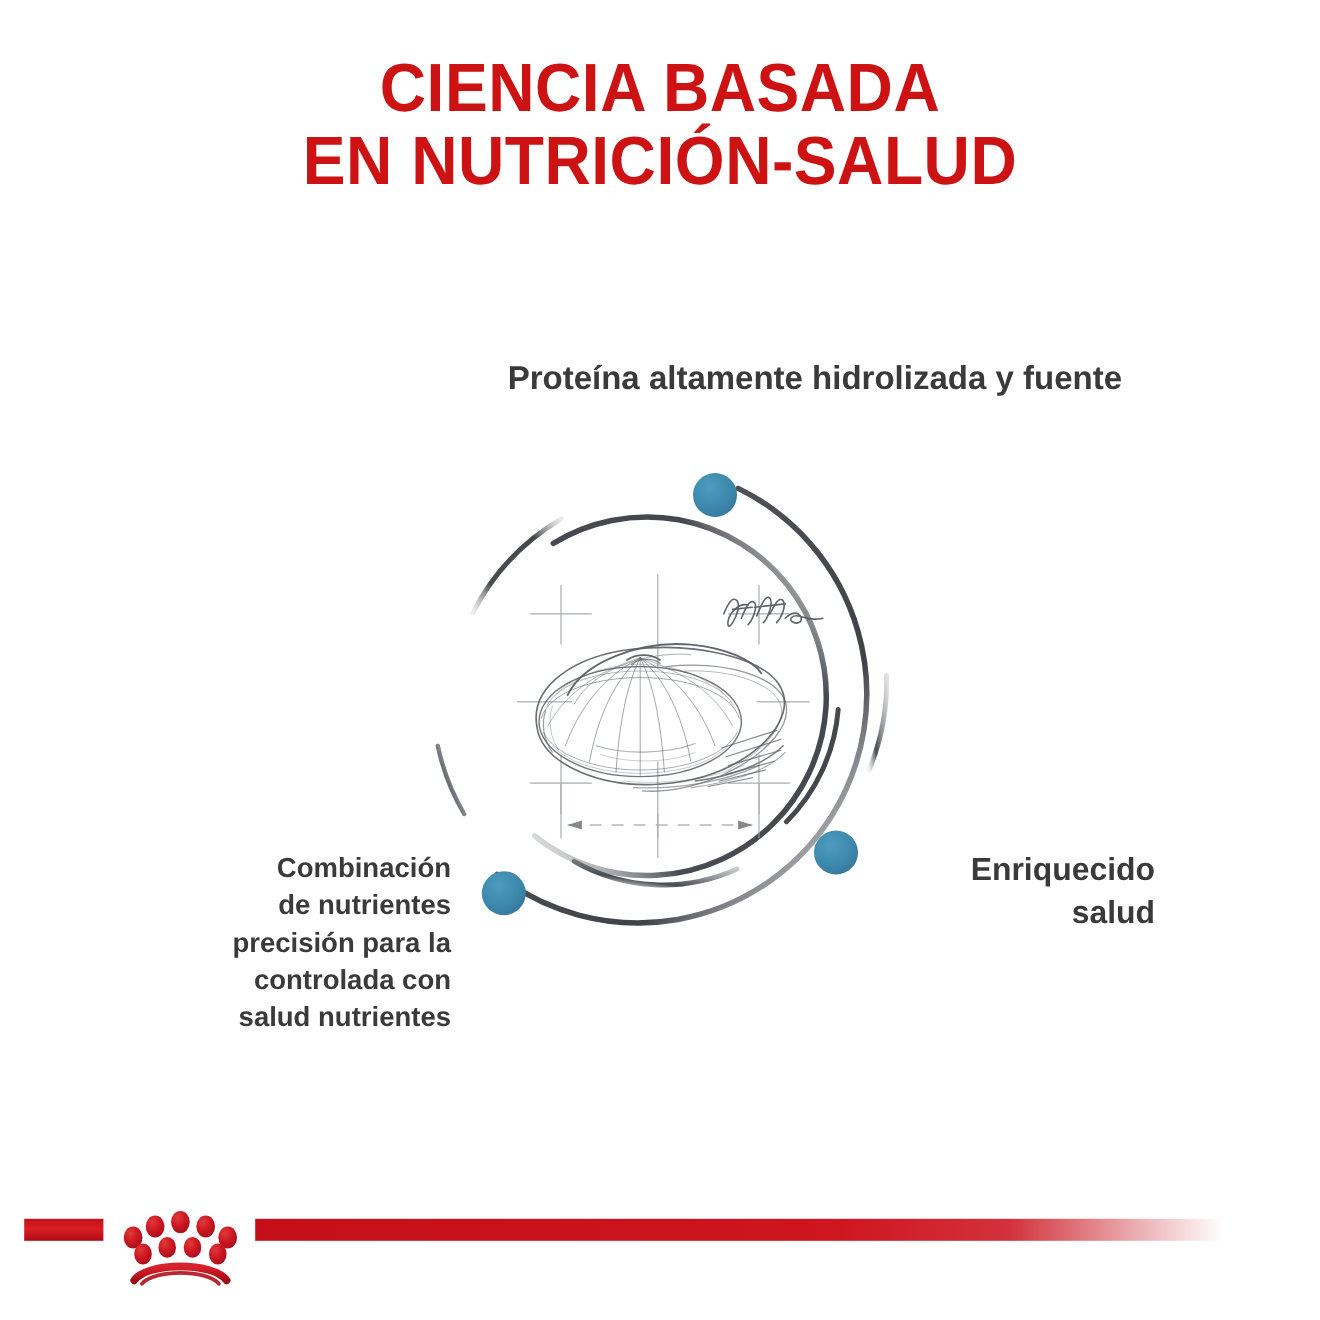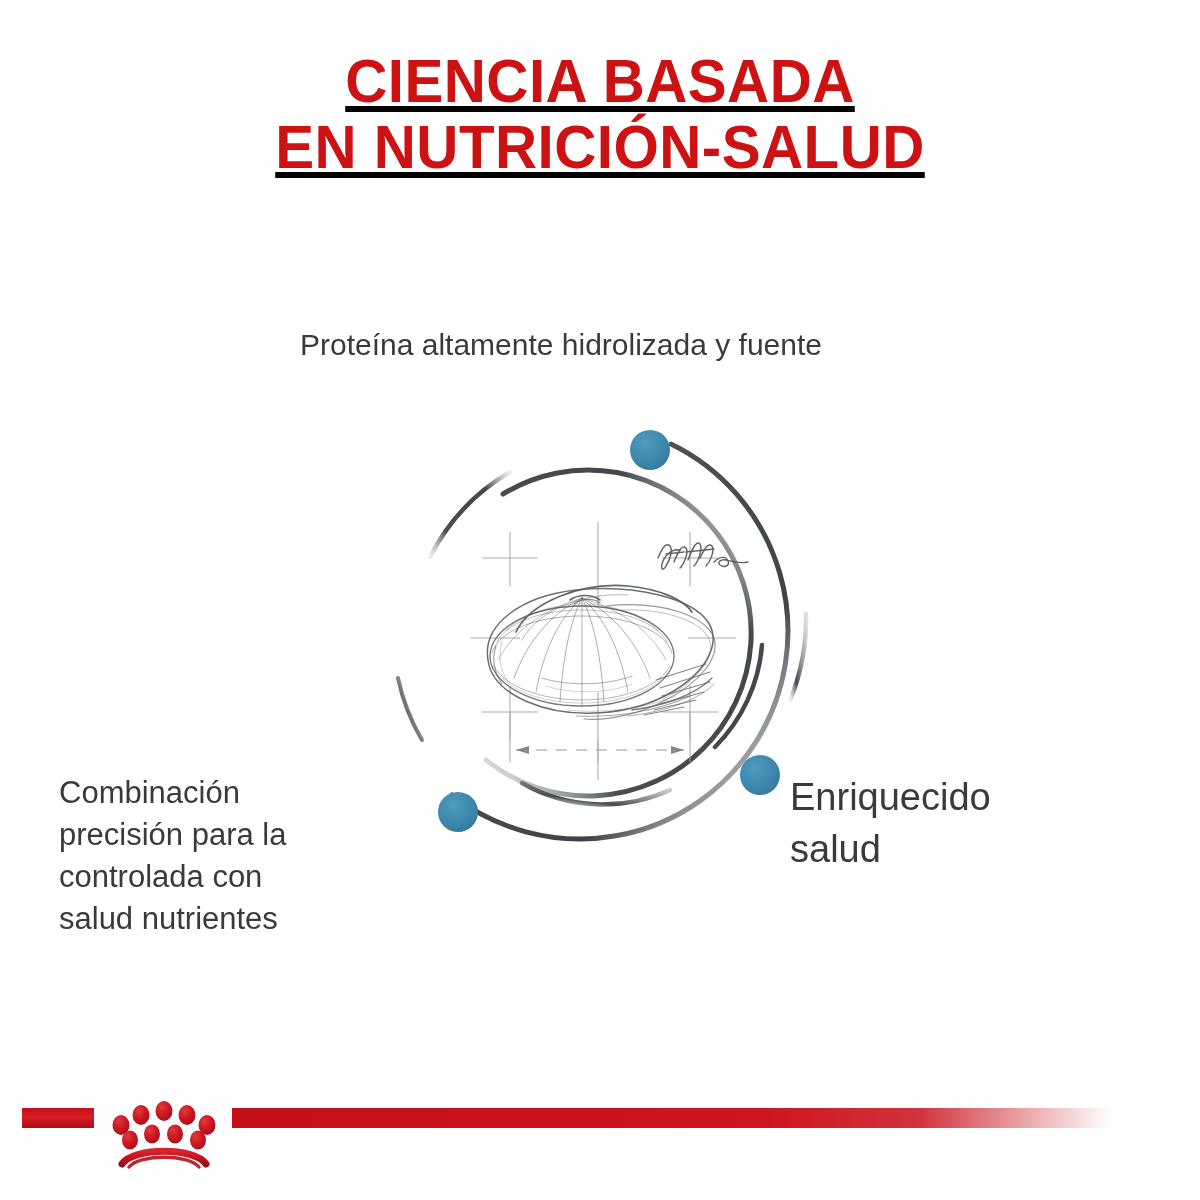--- a/index.html
+++ b/index.html
@@ -11,55 +11,54 @@
     position:relative;
     overflow:hidden;
   }
 
   
   .title-block{
     position:absolute;
     left:0; top:48px; width:1200px;
     text-align:center;
     line-height:1.06;
-    text-decoration:underline;
   }
   .title-line{
     display:block;
     color:#CC1212;
     font-weight:bold;
     font-size:62px;
     letter-spacing:0.5px;
     transform:scaleX(0.94);
     white-space:nowrap;
   }
 
   
   .body-text{
     position:absolute;
     color:#3a3a3a;
     font-size:29px;
     line-height:1.33;
-    text-align:left;
-    font-weight:400;
+    text-align:right;
+    font-weight:700;
   }
   .body-text .ln{ display:block; white-space:nowrap; }
 
   #text-top{
     left:300px; top:325px; width:720px;
     font-size:30px;
   }
   #text-left{
-    left:59px; top:772px; width:340px;
-    font-size:31px;
+    left:70px; top:772px; width:340px;
+    font-size:25px;
     line-height:1.36;
   }
   #text-right{
     left:790px; top:772px; width:260px;
-    font-size:38px;
+    font-size:29px;
     line-height:1.36;
   }
 
   
   #diagram{
     position:absolute;
     left:370px; top:410px;
     width:460px; height:460px;
   }
   #diagram svg{ display:block; width:460px; height:460px; }
@@ -98,20 +97,21 @@
   <span class="title-line">CIENCIA BASADA</span>
   <span class="title-line">EN NUTRICIÓN-SALUD</span>
 </div>
 
 <div class="body-text" id="text-top">
   <span class="ln">Proteína altamente hidrolizada y fuente</span>
 </div>
 
 <div class="body-text" id="text-left">
   <span class="ln">Combinación</span>
+  <span class="ln">de nutrientes</span>
   <span class="ln">precisión para la</span>
   <span class="ln">controlada con</span>
   <span class="ln">salud nutrientes</span>
 </div>
 
 <div class="body-text" id="text-right">
   <span class="ln">Enriquecido</span>
   <span class="ln">salud</span>
 </div>
 

